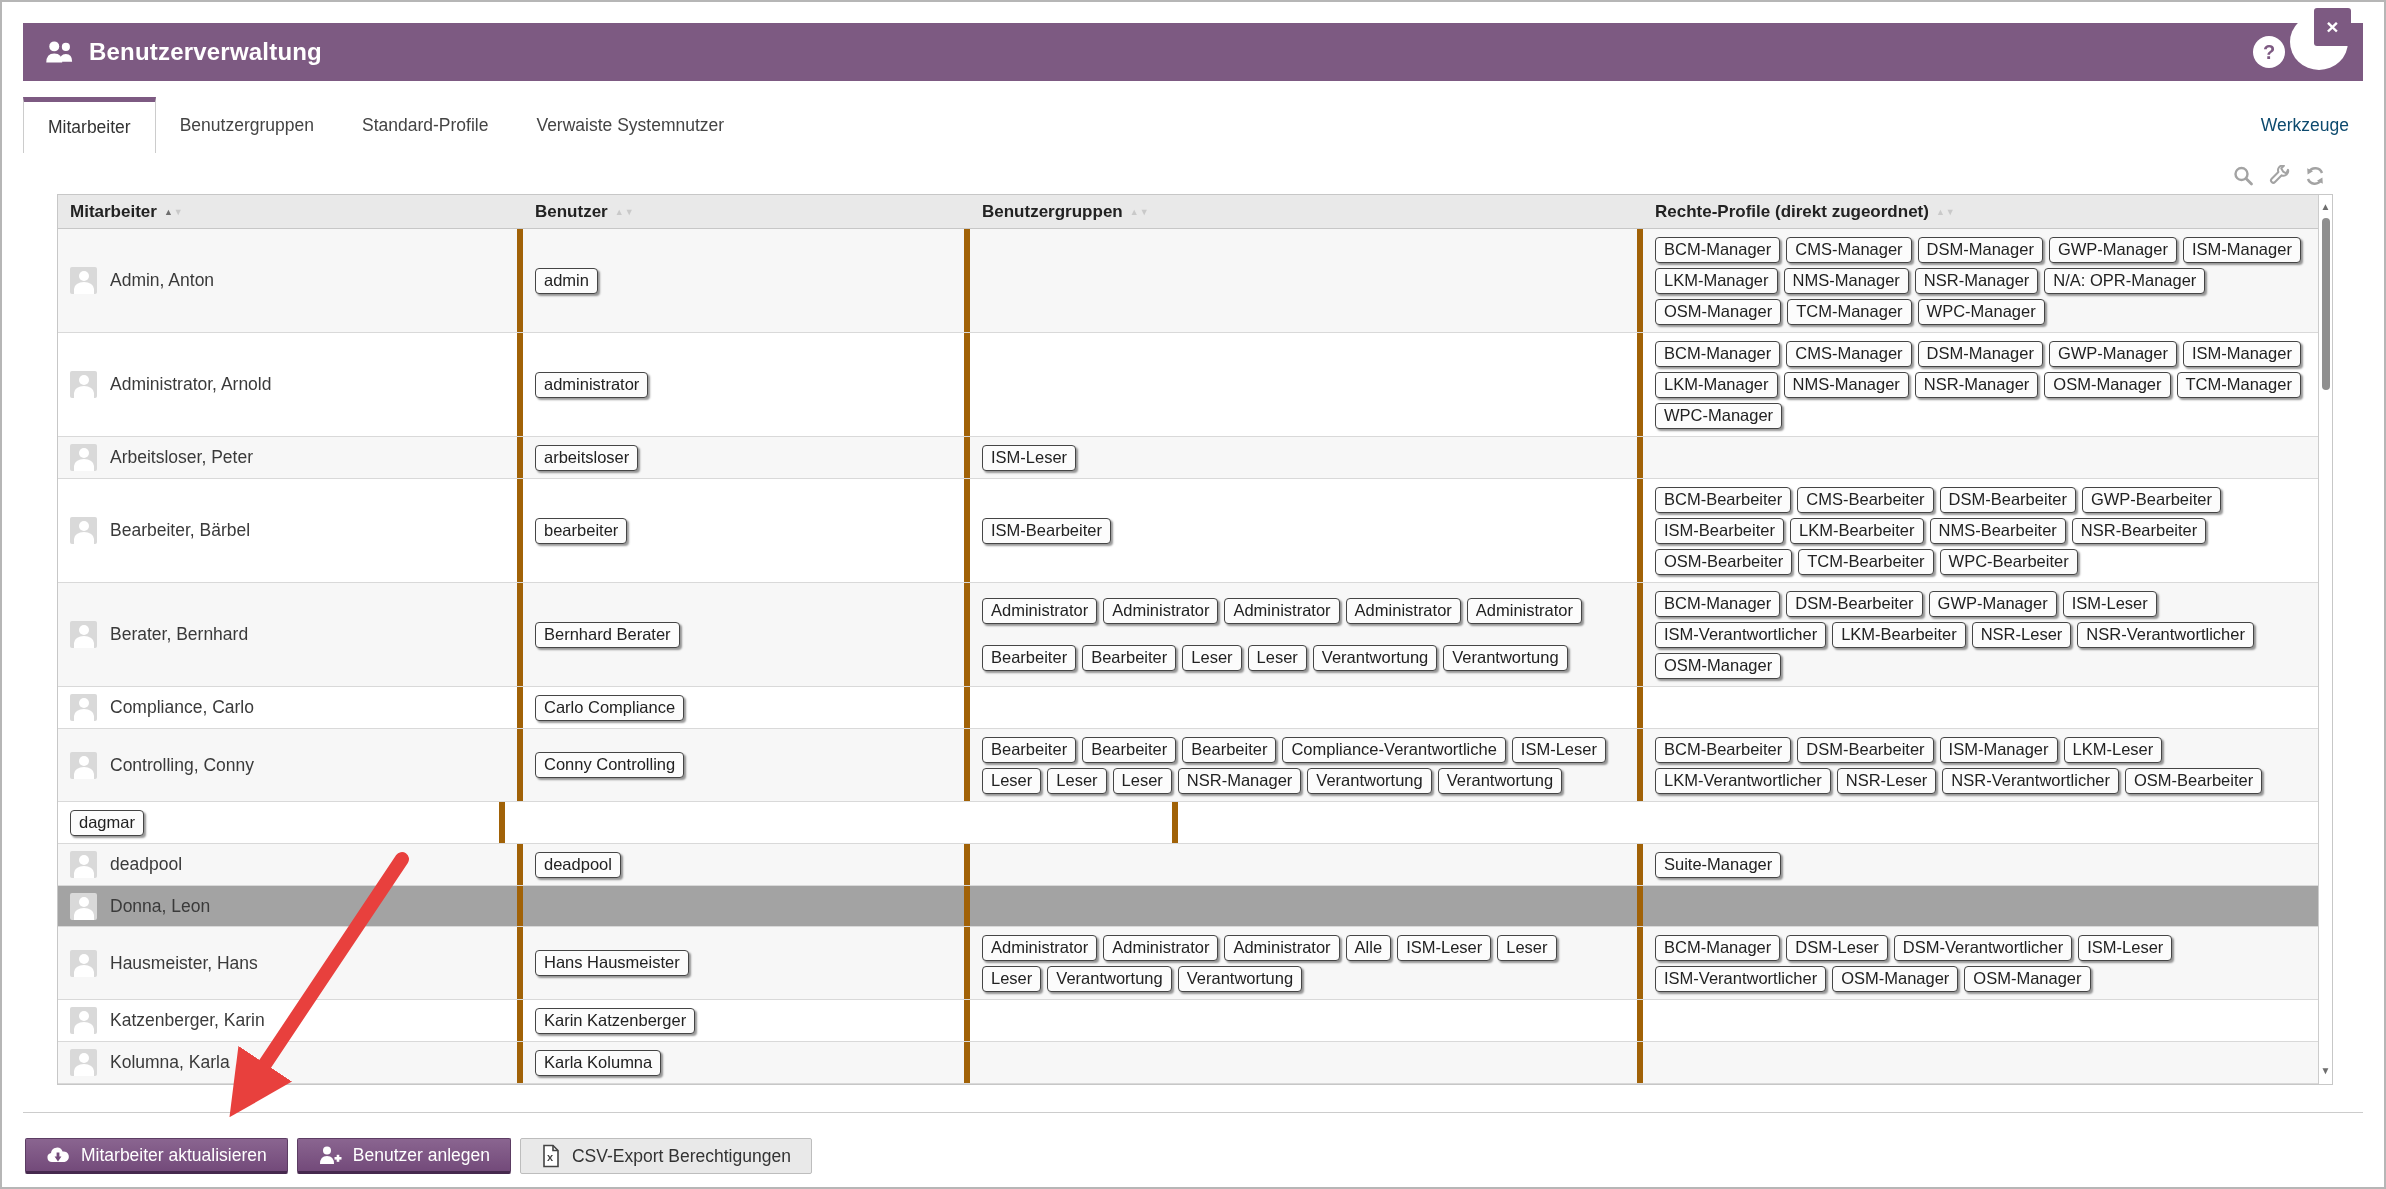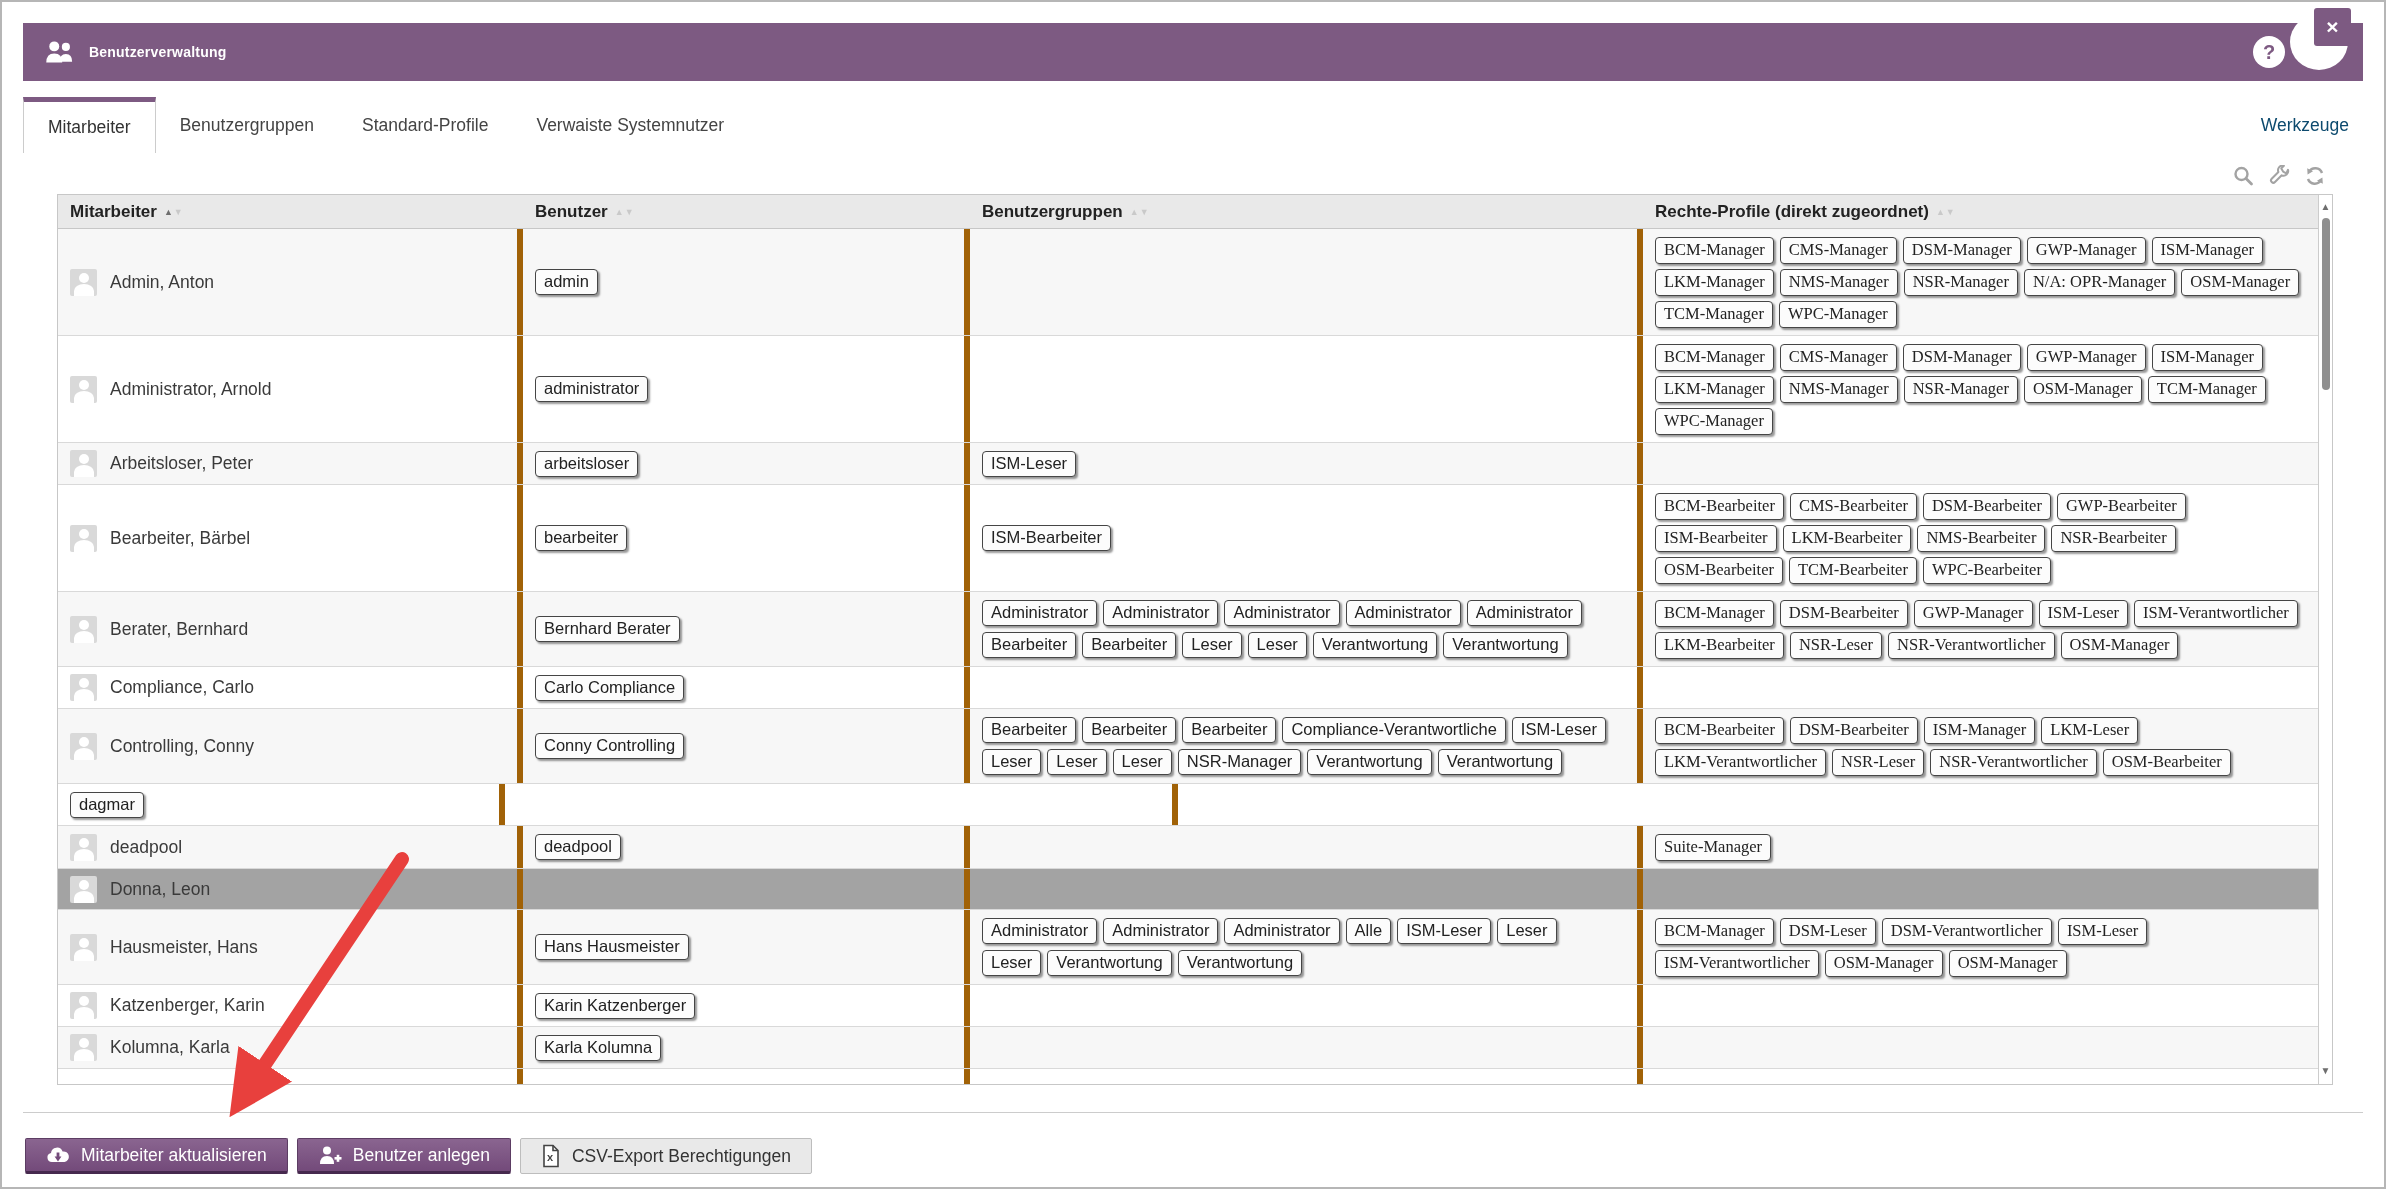--- a/index.html
+++ b/index.html
@@ -4,21 +4,21 @@
 <style>
   * { box-sizing: border-box; margin: 0; padding: 0; }
   html,body { width:2386px; height:1189px; background:#fff;
     font-family:"Liberation Sans", sans-serif; color:#3a3a3a; overflow:hidden; }
   .frame { position:absolute; inset:0; border:2px solid #b6b6b6; background:#fff; }
 
   
   .titlebar { position:absolute; left:21px; top:21px; right:21px; height:58px;
     background:#7d5a82; display:flex; align-items:center; padding-left:20px; }
   .titlebar .app-icon { width:34px; height:24px; margin-right:12px; }
-  .titlebar h1 { font-size:14px; font-weight:bold; color:#fff; letter-spacing:.2px; }
+  .titlebar h1 { font-size:24px; font-weight:bold; color:#fff; letter-spacing:.2px; }
   .help-btn { position:absolute; right:78px; top:13px; width:32px; height:32px;
     border-radius:50%; background:#fff; color:#7d5a82; font-weight:bold; font-size:20px;
     display:flex; align-items:center; justify-content:center; cursor:pointer; }
   .corner-splash { position:absolute; right:15px; top:-9px; width:58px; height:56px;
     border-radius:50%; background:#fff; }
   .close-btn { position:absolute; right:12px; top:-15px; width:37px; height:38px;
     background:#7d5a82; border-radius:3px; color:#fff; font-weight:bold; font-size:21px;
     display:flex; align-items:center; justify-content:center; cursor:pointer; }
 
   
@@ -47,21 +47,21 @@
   .sort .on { color:#6e6e6e; }
   .c1 { width:465px; } .c2 { width:447px; } .c3 { width:673px; } .c4 { width:677px; }
 
   .tbody { width:2262px; }
   .trow { display:flex; border-bottom:1px solid #d9d9d9; }
   .trow.odd  { background:#f7f7f7; }
   .trow.even { background:#ffffff; }
   .trow.selected { background:#a3a3a3; }
   .cell { padding:5px 10px 5px 12px; display:flex; align-items:center; flex-wrap:wrap;
     border-right:6px solid #a16207; min-height:40px; }
-  .cell.c4 { border-right:none;font-family:Liberation Serif, serif; }
+  .cell.c4 { border-right:none; }
   .cell.namecell { flex-wrap:nowrap; }
 
   .avatar { width:27px; height:27px; background:#d9d9d9; border-radius:2px; margin-right:13px;
     position:relative; overflow:hidden; flex:0 0 auto; }
   .avatar::before { content:""; position:absolute; left:8.5px; top:4px; width:10px; height:10px;
     border-radius:50%; background:#fff; }
   .avatar::after  { content:""; position:absolute; left:3.5px; top:15px; width:20px; height:14px;
     border-radius:50% 50% 0 0; background:#fff; }
   .ename { font-size:17.5px; color:#3a3a3a; white-space:nowrap; }
 

